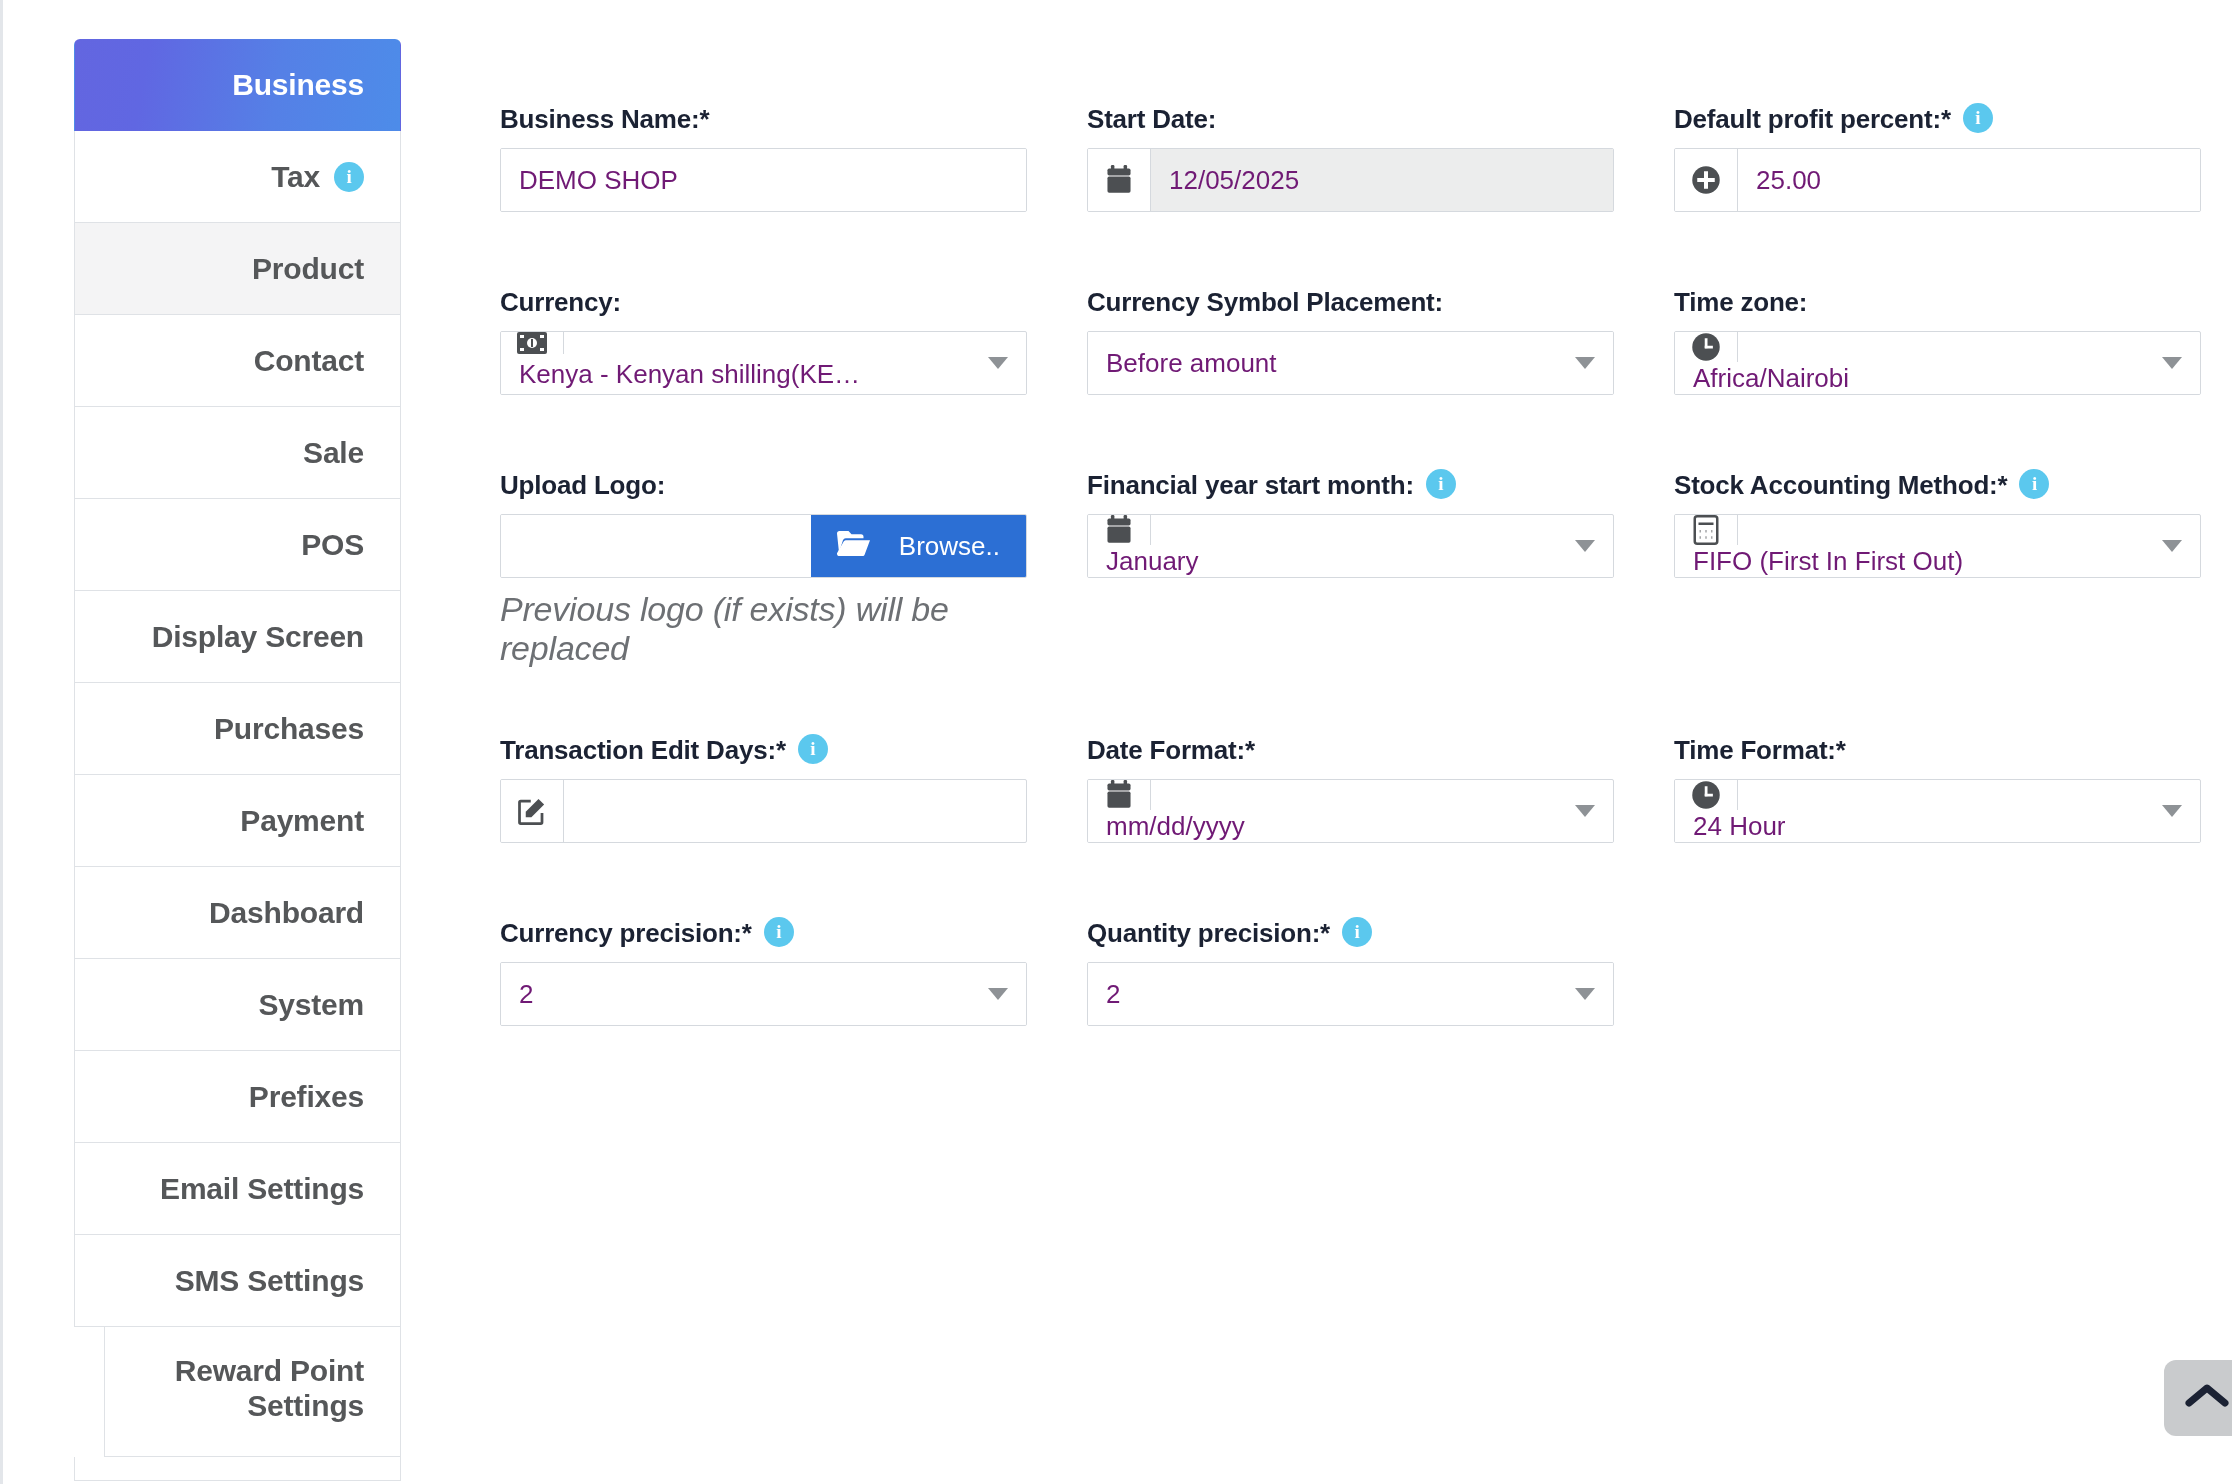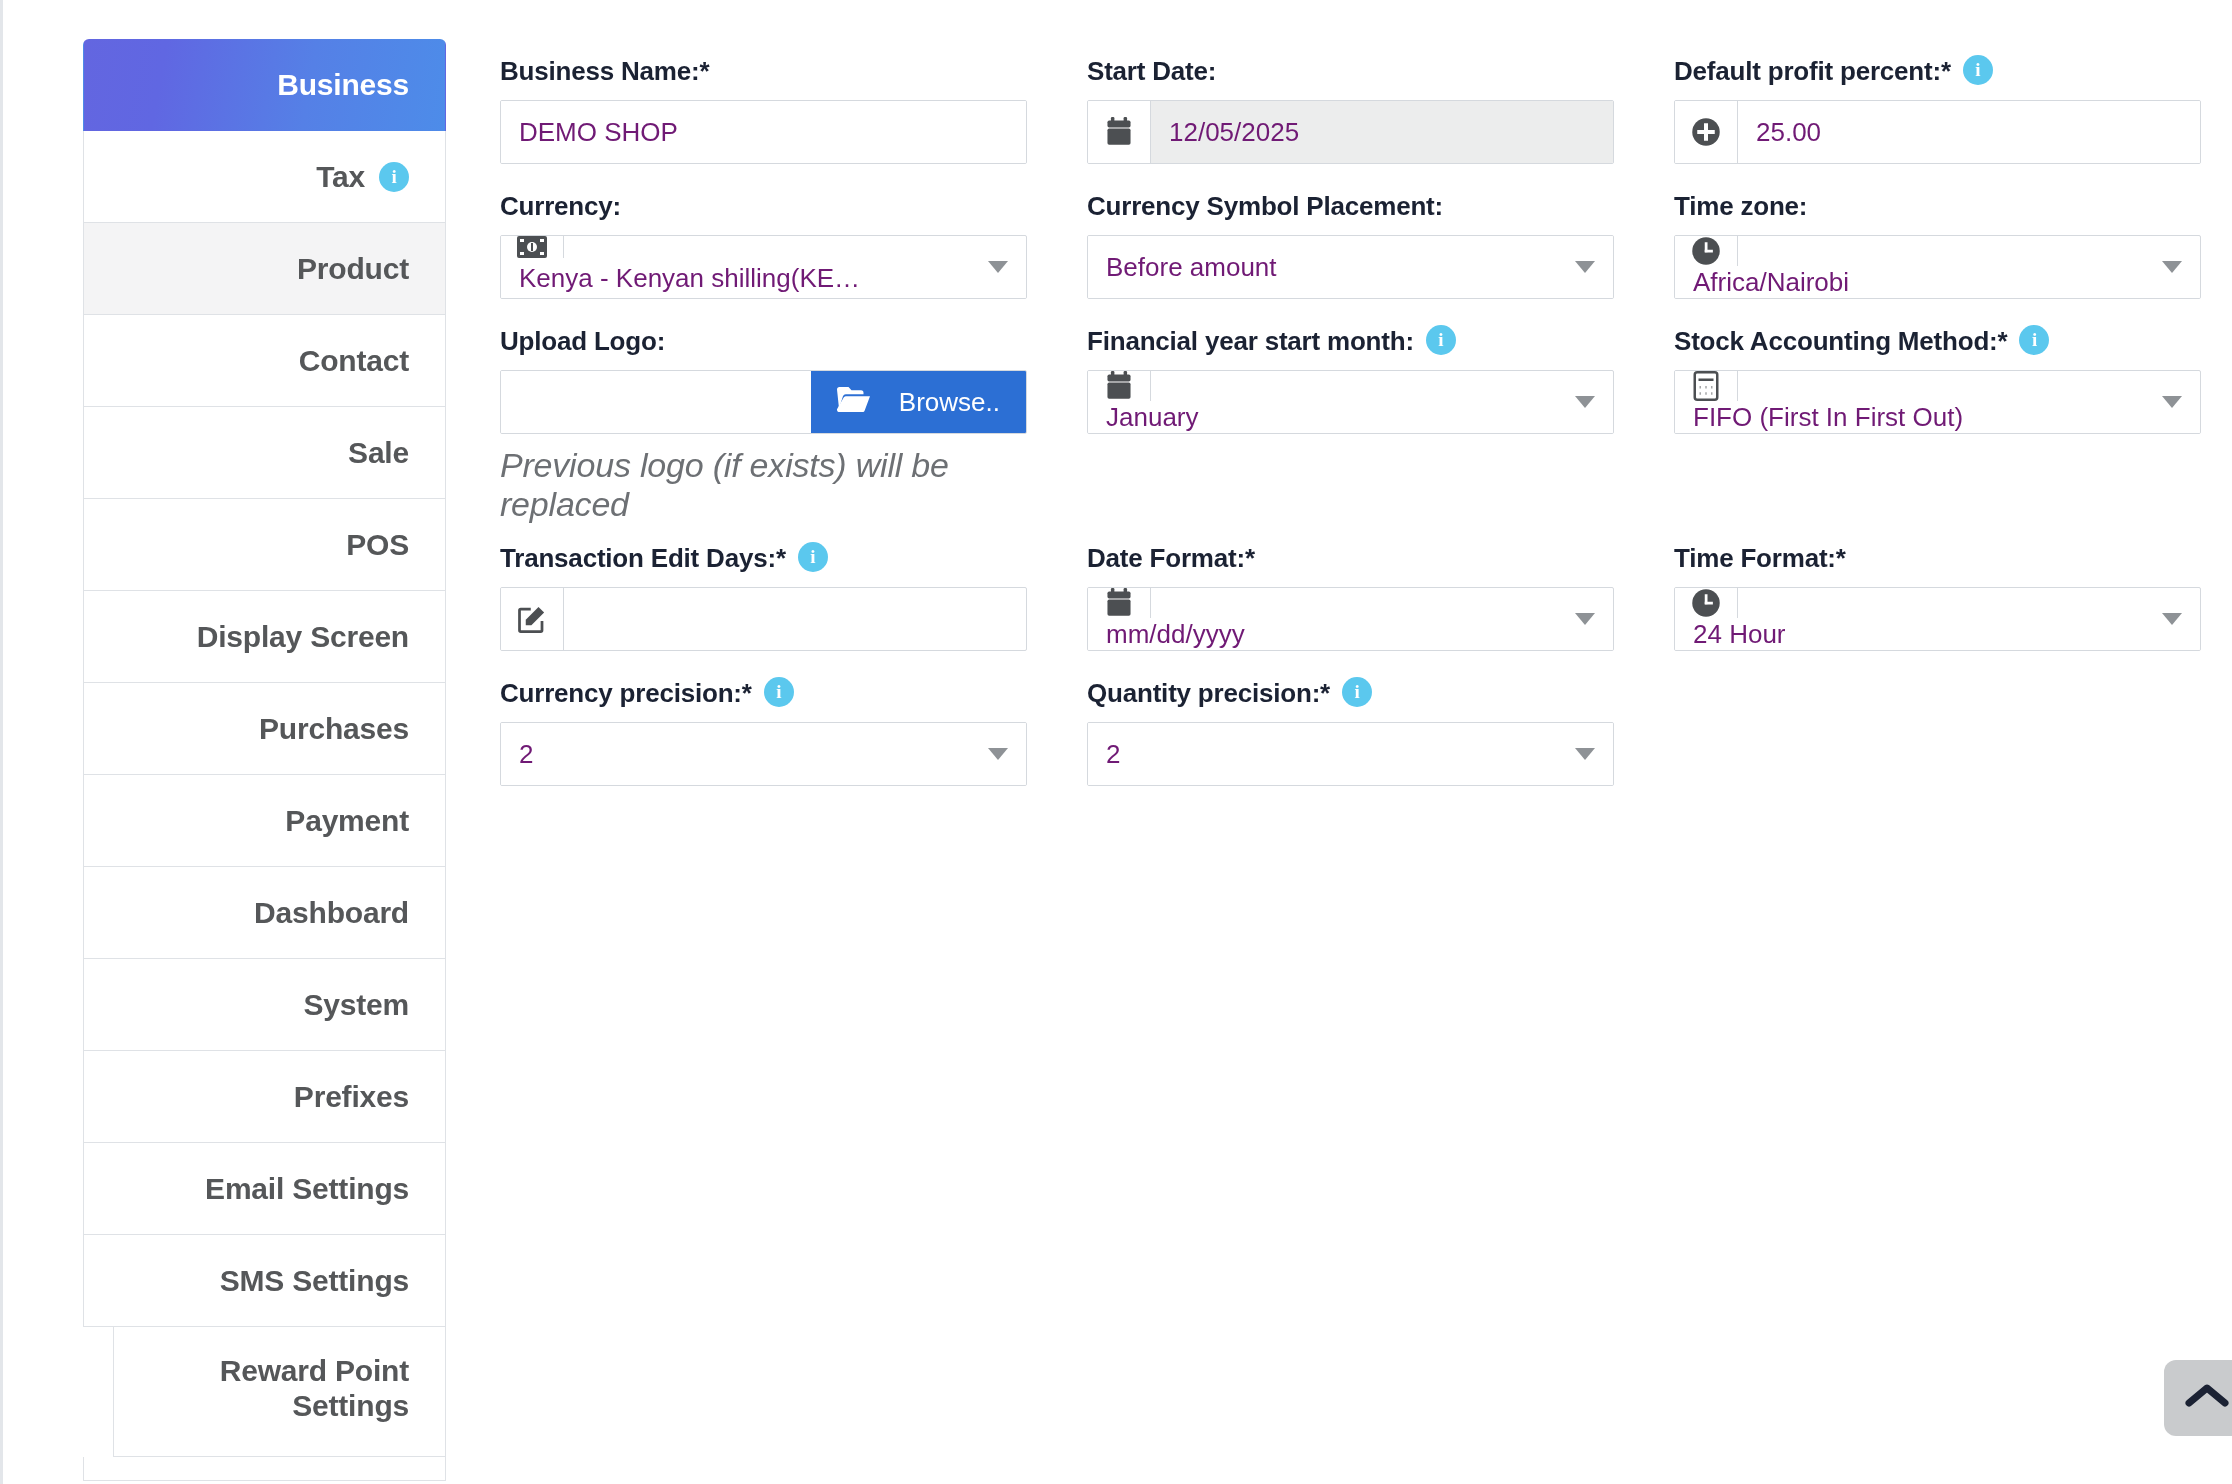--- a/index.html
+++ b/index.html
@@ -16,23 +16,23 @@
     position: relative;
     width: 2232px;
     height: 1484px;
     background: #ffffff;
     border-left: 3px solid #e3e6ea;
   }
 
   
   .sidebar {
     position: absolute;
-    left: 80px;
+    left: 71px;
     top: 39px;
-    width: 363px;
+    width: 327px;
     border-radius: 11px;
   }
 
   .nav-item {
     display: flex;
     align-items: center;
     justify-content: flex-end;
     gap: 14px;
     height: 92px;
     padding: 0 36px 0 20px;
@@ -118,20 +118,21 @@
   .field-label {
     display: flex;
     align-items: center;
     gap: 12px;
     font-size: 26px;
     font-weight: bold;
     color: #1b2233;
     margin-bottom: 13px;
     white-space: nowrap;
     letter-spacing: -0.2px;
+    margin-top: 48px;
   }
 
   .input-group {
     display: flex;
     width: 100%;
     height: 64px;
     border: 1px solid #d5d9de;
     background: #ffffff;
     border-radius: 2px;
     overflow: hidden;

